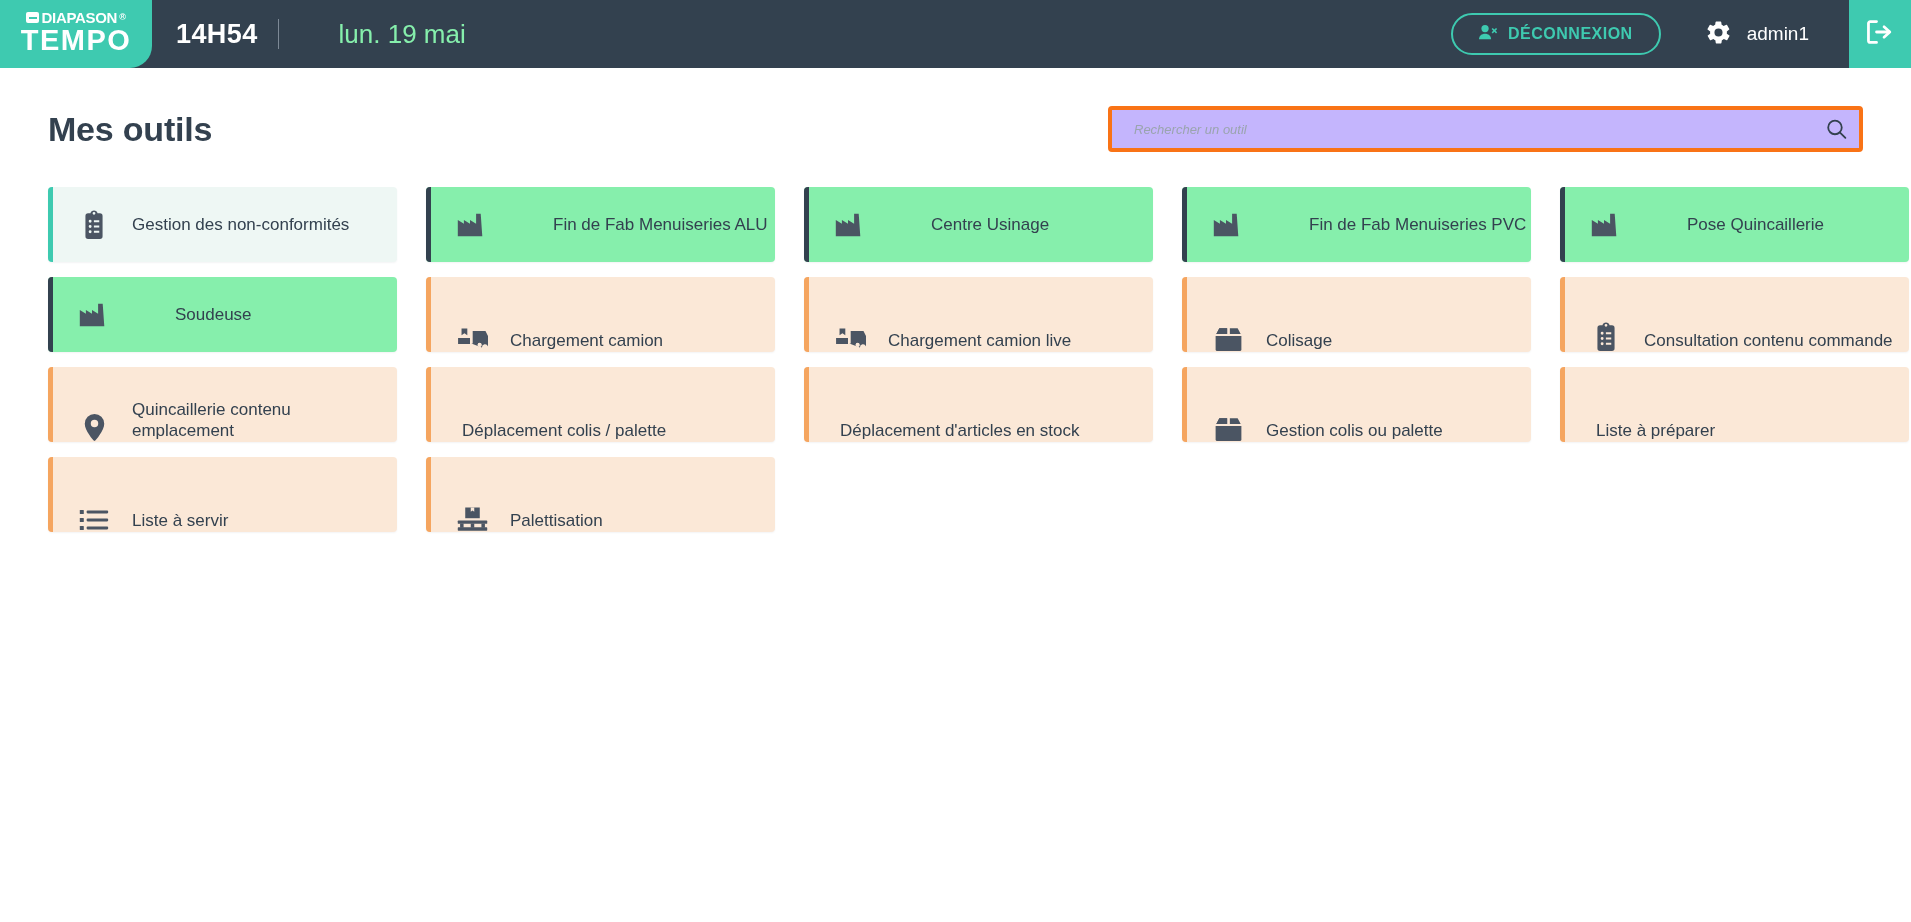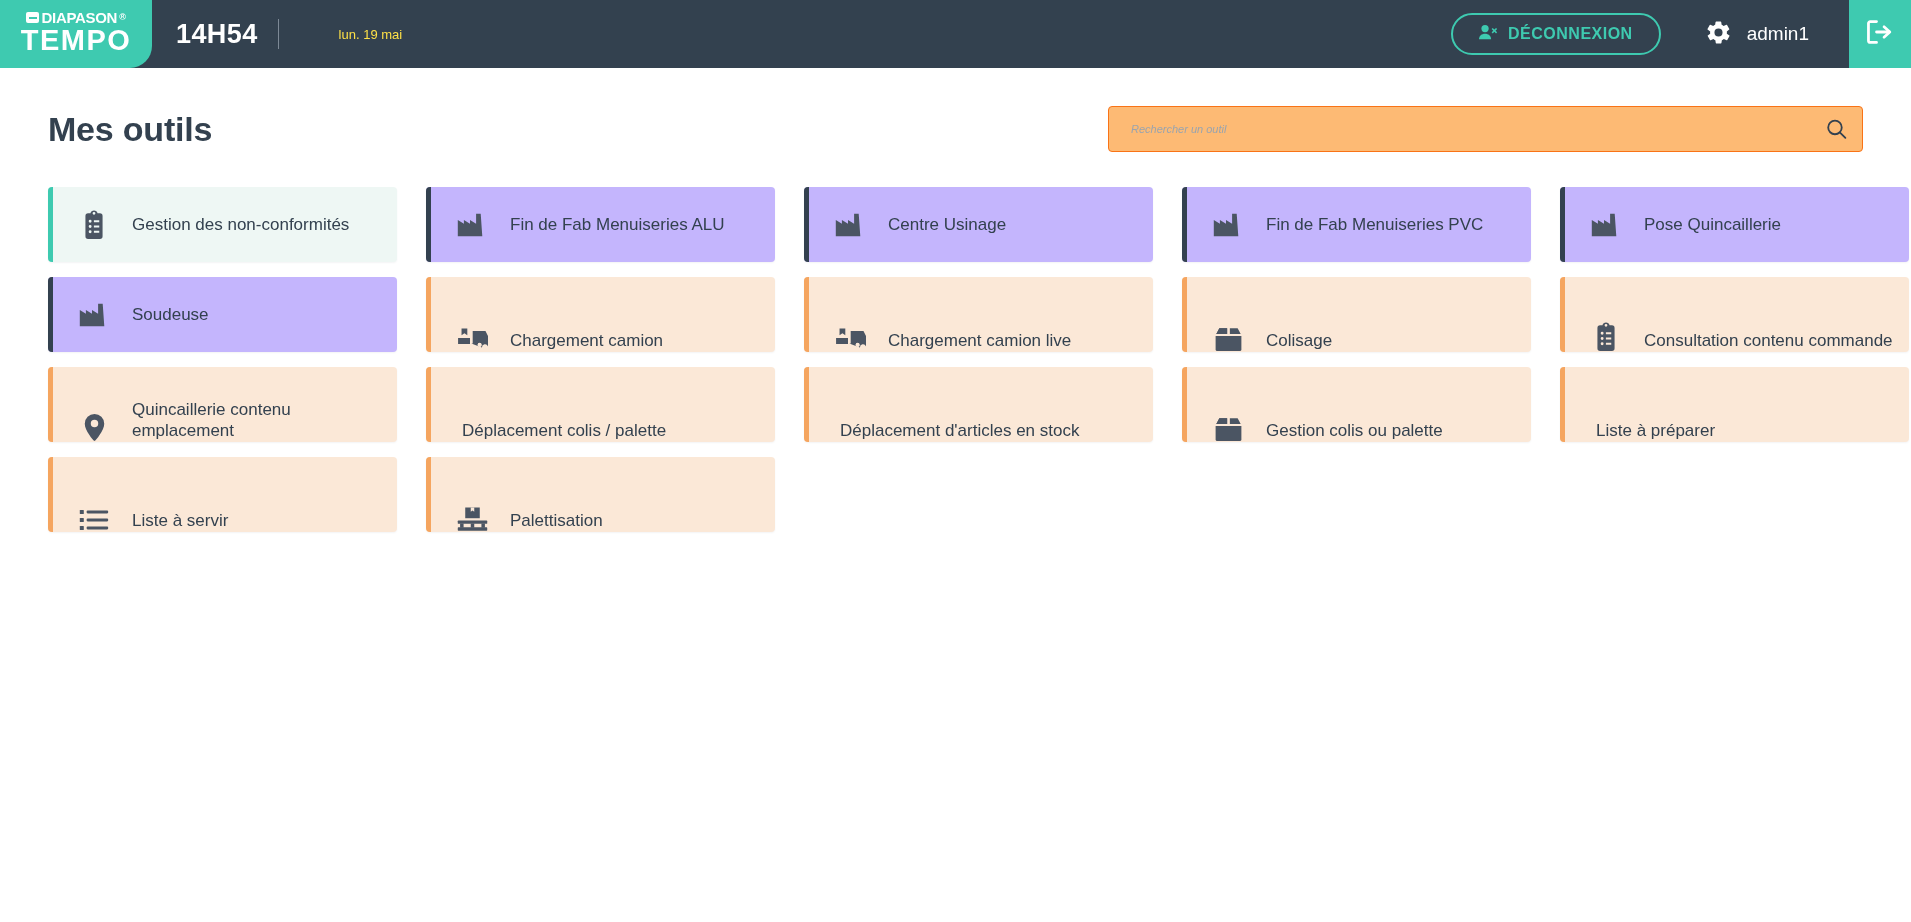--- a/index.html
+++ b/index.html
@@ -72,22 +72,22 @@
     color: #ffffff;
     font-size: 27px;
     font-weight: bold;
     letter-spacing: 0.4px;
   }
   .clock-sep {
     width: 1px; height: 30px;
     background: #7d8996;
   }
   .clock-date {
-    color: #fde047;
-    font-size: 13px;
+    color: #86efac;
+    font-size: 26px;
     padding-left: 40px;
   }
   .header-right {
     margin-left: auto;
     display: flex;
     align-items: stretch;
   }
   .logout-btn {
     align-self: center;
     display: flex;
@@ -137,27 +137,27 @@
     color: #33414f;
     letter-spacing: -0.2px;
   }
   .search-wrap {
     position: relative;
     width: 755px;
   }
   .search-input {
     width: 100%;
     height: 46px;
-    border: 1px solid #f97316;
+    border: 4px solid #f97316;
     border-radius: 4px;
     padding: 0 48px 0 22px;
-    font-size: 11px;
+    font-size: 13px;
     font-family: "Liberation Sans", sans-serif;
     color: #33414f;
-    background: #fdba74;
+    background: #c4b5fd;
     outline: none;
   }
   .search-input::placeholder { color: #9aa4ae; font-style: italic; }
   .search-icon {
     position: absolute;
     right: 16px; top: 50%;
     transform: translateY(-50%);
     cursor: pointer;
     line-height: 0;
   }
@@ -182,21 +182,21 @@
     box-shadow: 0 1px 2px rgba(51,65,79,0.06);
   }
   .tile::before {
     content: "";
     position: absolute;
     left: 0; top: 0; bottom: 0;
     width: 5px;
   }
   .tile.accent-teal { background: #eef7f4; }
   .tile.accent-teal::before { background: #3ecab0; }
-  .tile.accent-navy { background: #c4b5fd; }
+  .tile.accent-navy { background: #86efac; gap: 43px; }
   .tile.accent-navy::before { background: #33414f; }
   .tile.accent-orange { background: #fbe8d7; align-items: flex-end; }
   .tile.accent-orange::before { background: #f5a55f; }
 
   .tile-icon {
     width: 34px;
     flex: 0 0 34px;
     display: flex;
     align-items: center;
     justify-content: center;

